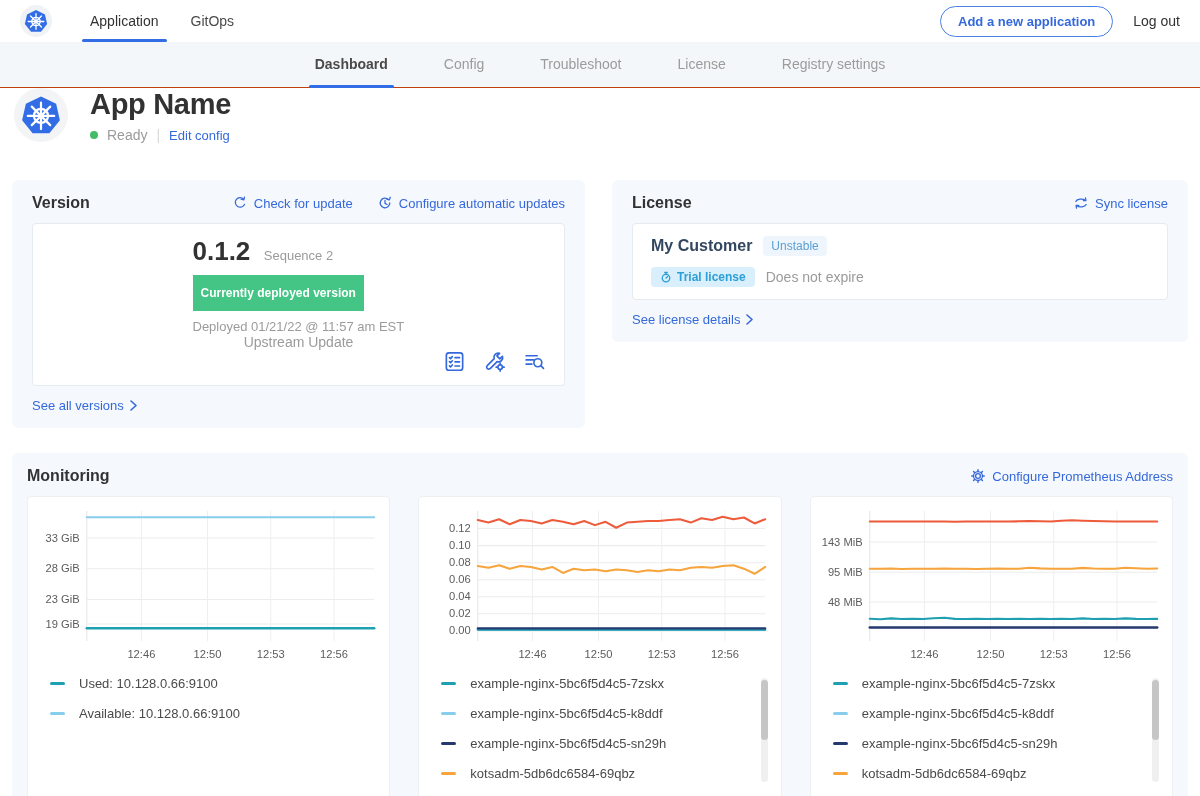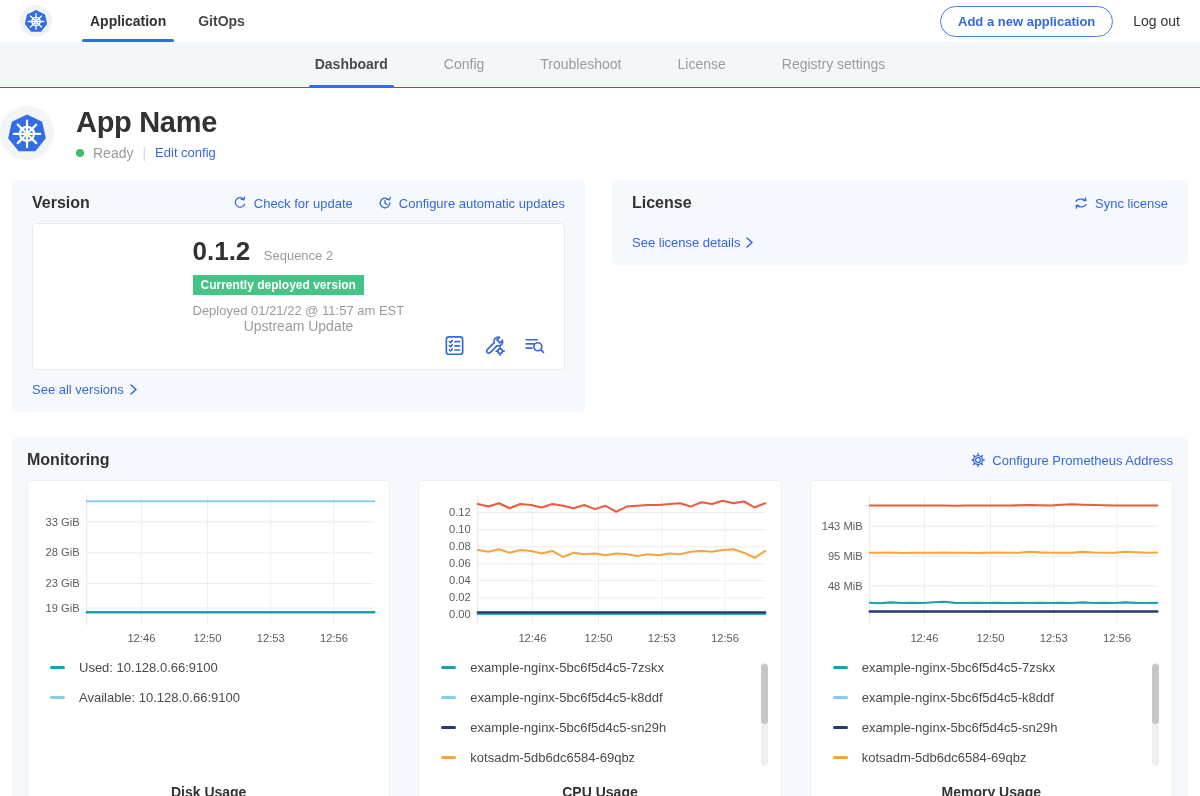--- a/index.html
+++ b/index.html
@@ -6,41 +6,41 @@
   * { box-sizing: border-box; margin: 0; padding: 0; }
   html,body { width:1200px; height:796px; overflow:hidden; background:#fff;
     font-family:"Liberation Sans", sans-serif; color:#323232; }
 
   
   .topnav { height:42px; display:flex; align-items:center; padding:0 20px; background:#fff; }
   .logo-circle { width:32px; height:32px; border-radius:50%; background:#f0f3f6;
     display:flex; align-items:center; justify-content:center; flex:0 0 auto; }
   .topnav-tabs { display:flex; margin-left:22px; height:42px; }
   .topnav-tab { position:relative; padding:0 16px; line-height:42px; font-size:14px;
-    font-weight:bold; color:#4a4a4a; cursor:pointer; }
+    font-weight:normal; color:#4a4a4a; cursor:pointer; }
   .topnav-tab.active { color:#323232; }
   .topnav-tab.active::after { content:""; position:absolute; left:8px; right:8px; bottom:0;
     height:3px; background:#326de6; border-radius:2px; }
   .topnav-right { margin-left:auto; display:flex; align-items:center; gap:20px; }
   .add-btn { background:#fff; border:1px solid #4a7fe8; color:#3569db; font-weight:bold;
     font-size:13px; padding:7px 17px; border-radius:17px; cursor:pointer;
     font-family:"Liberation Sans", sans-serif; }
   .logout { font-size:14px; color:#323232; cursor:pointer; }
 
   
   .subnav { height:46px; background:#f4f7f9; border-bottom:1px solid #c2410c;
     display:flex; justify-content:center; }
   .subnav-tab { position:relative; padding:0 28px; line-height:45px; font-size:14px;
     color:#9b9b9b; cursor:pointer; white-space:nowrap; }
   .subnav-tab.active { color:#4a4a4a; font-weight:bold; }
   .subnav-tab.active::after { content:""; position:absolute; left:22px; right:22px; bottom:-1px;
     height:3px; background:#326de6; border-radius:2px; }
 
   
-  .app-header { height:90px; display:flex; align-items:center; gap:22px; }
+  .app-header { height:90px; display:flex; gap:22px; padding-left:14px; }
   .app-avatar { width:54px; height:54px; border-radius:50%; background:#f3f4f6;
     display:flex; align-items:center; justify-content:center; }
   .app-title { font-size:29px; font-weight:bold; color:#323232; letter-spacing:-0.3px; }
   .status-row { margin-top:6px; display:flex; align-items:center; gap:9px; font-size:14px; color:#9b9b9b; }
   .ready-dot { width:8px; height:8px; border-radius:50%; background:#44bb66; display:inline-block; }
   .status-sep { color:#d8d8d8; }
   .blue-link { color:#3569db; font-weight:normal; font-size:13px; text-decoration:none;
     display:inline-flex; align-items:center; gap:6px; cursor:pointer; }
 
   
@@ -52,21 +52,21 @@
   .card-head { display:flex; justify-content:space-between; align-items:center; margin-bottom:11px; }
   .card-head h2 { font-size:16px; color:#323232; }
   .head-links { display:flex; align-items:center; gap:24px; }
 
   .inner-box { background:#fff; border:1px solid #e6ebf0; border-radius:4px; padding:12px 18px; }
   .version-box { display:flex; align-items:center;flex-direction:column; }
   .ver-left { width:212px; flex:0 0 auto; }
   .ver-num { font-size:26px; font-weight:bold; color:#323232; }
   .ver-seq { font-size:13px; color:#9b9b9b; margin-left:9px; }
   .deployed-badge { display:inline-block; margin-top:8px; background:#44c485; color:#fff;
-    font-size:12px; font-weight:bold; padding:3px 8px; border-radius:0;text-align:center; }
+    font-size:12px; font-weight:bold; padding:11px 8px; border-radius:0;text-align:center; }
   .deployed-at { margin-top:8px; font-size:13px; color:#9b9b9b; }
   .ver-source { font-size:14px; color:#9b9b9b; }
   .ver-icons { margin-left:auto; display:flex; align-items:center; gap:17px; }
   .see-link { margin-top:12px; }
 
   .license-box .row1 { display:flex; align-items:center; gap:11px; }
   .customer-name { font-size:16px; font-weight:bold; color:#32475f; }
   .channel-badge { background:#eef5fc; color:#5b9fd4; font-size:12px; padding:3px 8px; border-radius:4px; }
   .license-box .row2 { margin-top:11px; display:flex; align-items:center; gap:11px; }
   .trial-badge { background:#d9effc; color:#2a9fd8; font-size:12px; font-weight:bold;
@@ -232,20 +232,38 @@
         <div class="head-links">
           <a class="blue-link">
             <svg width="16" height="16" viewBox="0 0 20 20" class="icon-blue">
               <path d="M3.5 8 C5 4.8 12 4.2 15.3 6.6"></path>
               <polyline points="12.9,7 16.2,6.9 15.6,3.6"></polyline>
               <path d="M16.5 12 C15 15.2 8 15.8 4.7 13.4"></path>
               <polyline points="7.1,13 3.8,13.1 4.4,16.4"></polyline>
             </svg>
             <span>Sync license</span>
           </a>
+        </div>
+      </div>
+      <div class="inner-box license-box">
+        <div class="row1">
+          <span class="customer-name">My Customer</span>
+          <span class="channel-badge">Unstable</span>
+        </div>
+        <div class="row2">
+          <span class="trial-badge">
+            <svg width="12" height="12" viewBox="0 0 14 14" fill="none" stroke="#2a9fd8" stroke-width="1.5" stroke-linecap="round">
+              <circle cx="7" cy="8.2" r="4.4"></circle>
+              <line x1="5.4" y1="1.6" x2="8.6" y2="1.6"></line>
+              <line x1="7" y1="1.8" x2="7" y2="3.6"></line>
+              <polyline points="7,8.2 9,6.4"></polyline>
+            </svg>
+            <span>Trial license</span>
+          </span>
+          <span class="expiry">Does not expire</span>
         </div>
       </div>
       <a class="blue-link see-link">
         <span>See license details</span>
         <svg width="7" height="11" viewBox="0 0 7 11" class="icon-blue">
           <polyline points="1,1 6,5.5 1,10"></polyline>
         </svg>
       </a>
     </section>
   </div>

